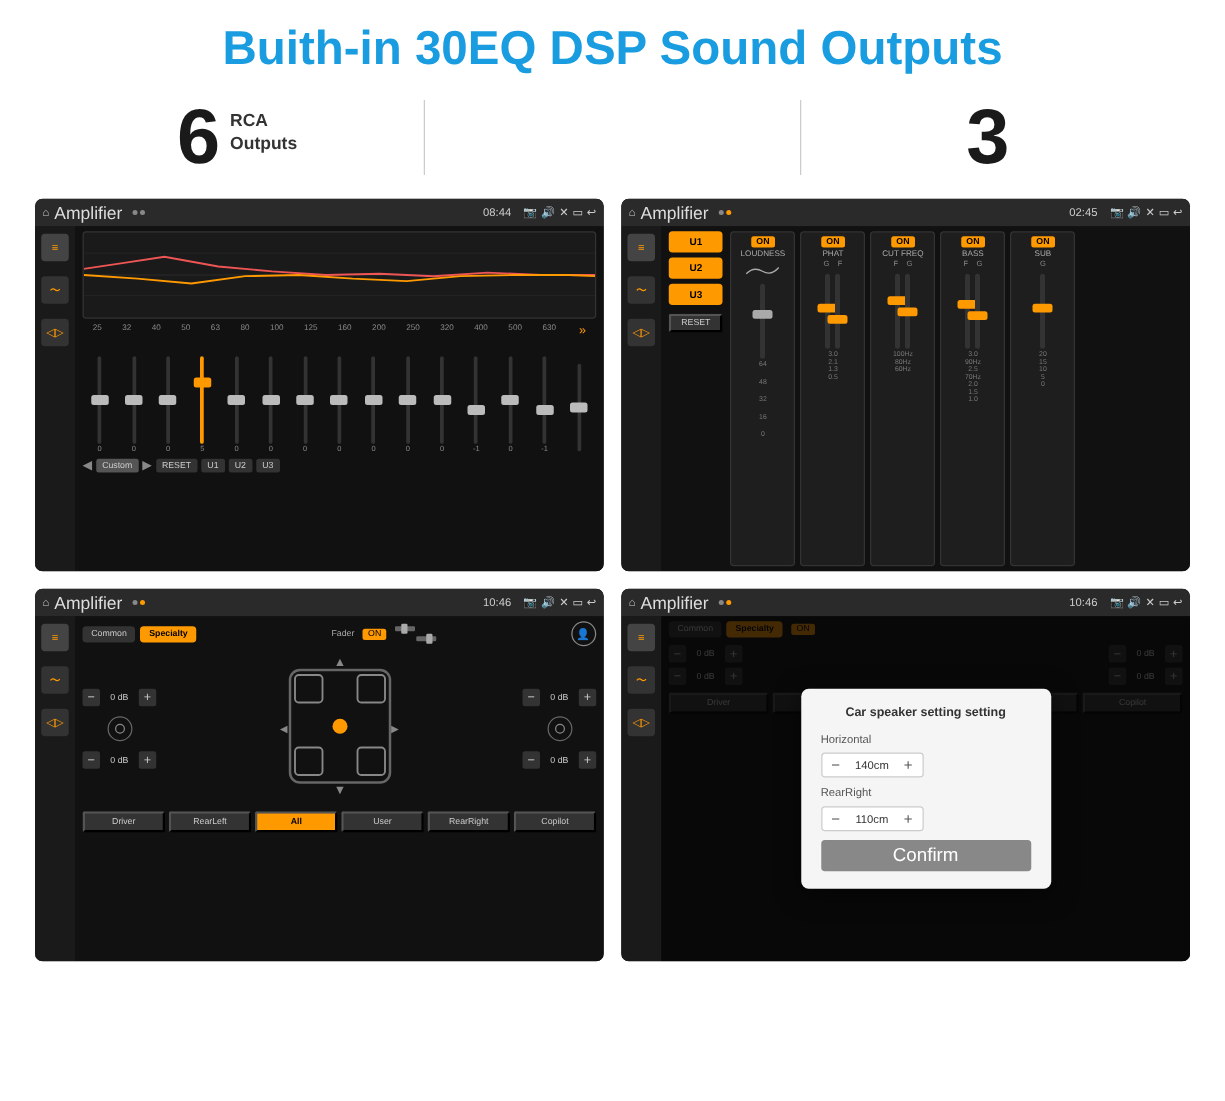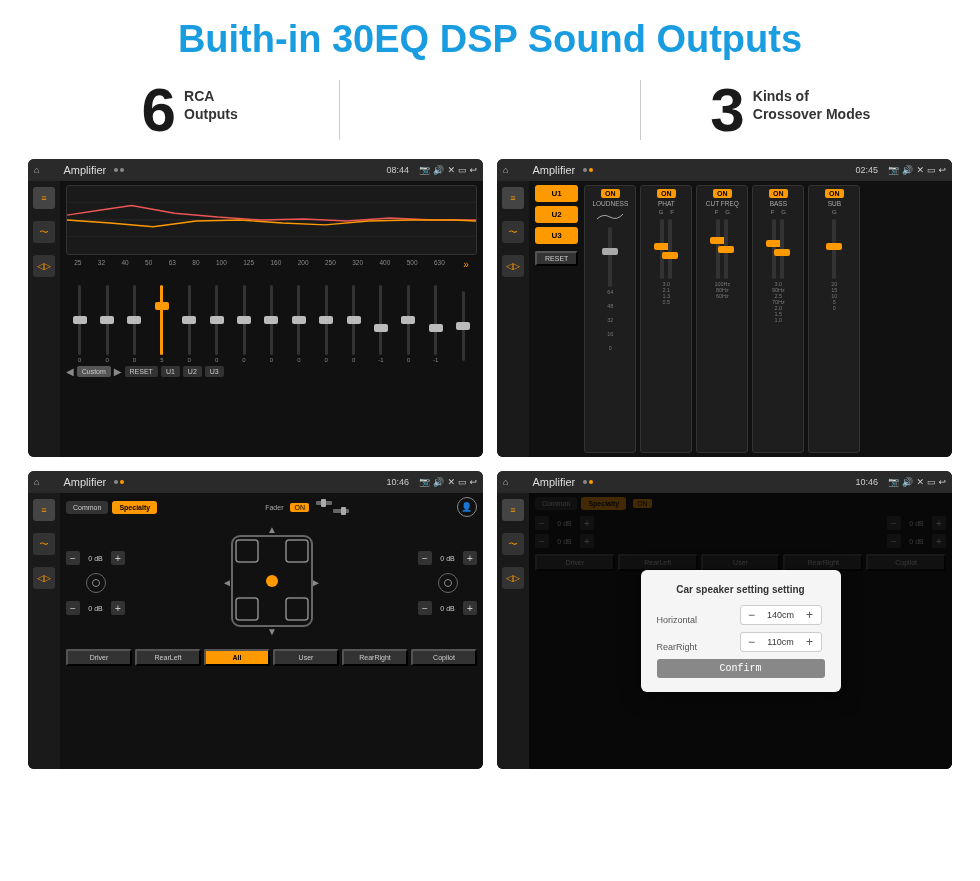--- a/index.html
+++ b/index.html
@@ -76,21 +76,21 @@
     .screen-topbar {
       background: #2a2a2a;
       height: 22px;
       display: flex;
       align-items: center;
       padding: 0 6px;
       gap: 4px;
       font-size: 9px;
       color: #ccc;
     }
-    .topbar-title { font-size: 11px; color: #ddd; margin-left: 20px; }
+    .topbar-title { font-size: 14px; color: #ddd; margin-left: 0; }
     .topbar-dots { display: flex; gap: 2px; margin-left: 4px; }
     .topbar-dot { width: 4px; height: 4px; border-radius: 50%; background: #888; }
     .topbar-dot.orange { background: #f90; }
     .topbar-time { margin-left: auto; font-size: 9px; color: #ccc; }
     .topbar-icons { display: flex; gap: 3px; margin-left: 6px; color: #ccc; font-size: 9px; }
 
     
     .screen-body {
       display: flex;
       height: calc(100% - 22px);
@@ -375,23 +375,24 @@
     }
     .dialog-title {
       font-size: 10px;
       font-weight: bold;
       color: #333;
       margin-bottom: 10px;
       text-align: center;
     }
     .dialog-row {
       display: flex;
-      align-items: flex-end;
+      align-items: flex-start;
       margin-bottom: 7px;
-      gap: 23px;
+      gap: 6px;
+      flex-direction: column;
     }
     .dialog-label {
       font-size: 9px;
       color: #555;
       min-width: 60px;
     }
     .dialog-stepper {
       display: flex;
       align-items: center;
       gap: 4px;
@@ -409,28 +410,27 @@
     }
     .step-val {
       font-size: 9px;
       color: #333;
       min-width: 36px;
       text-align: center;
     }
     .dialog-confirm {
       background: #888;
       color: #fff;
-      font-size: 10px;
+      font-size: 15px;
       padding: 4px 16px;
       border-radius: 3px;
       cursor: pointer;
       margin: 6px auto 0;
       display: block;
       text-align: center;
-      font-family: Liberation Mono, monospace;
     }
 
     
     .eq-svg { position: absolute; top: 0; left: 0; width: 100%; height: 100%; }
   </style>
 </head>
 <body>
 
 <div class="main-title">Buith-in 30EQ DSP Sound Outputs</div>
 
@@ -438,21 +438,20 @@
   <div class="stat-item">
     <span class="stat-number">6</span>
     <span class="stat-label">RCA<br>Outputs</span>
   </div>
   <div class="stat-divider"></div>
   <div class="stat-item">
   </div>
   <div class="stat-divider"></div>
   <div class="stat-item">
     <span class="stat-number">3</span>
-    <span class="stat-label">Kinds of<br>Crossover Modes</span>
   </div>
 </div>
 
 <div class="screens-grid">
 
   <div class="screen">
     <div class="screen-topbar">
       <span>⌂</span>
       <span class="topbar-title">Amplifier</span>
       <div class="topbar-dots">

